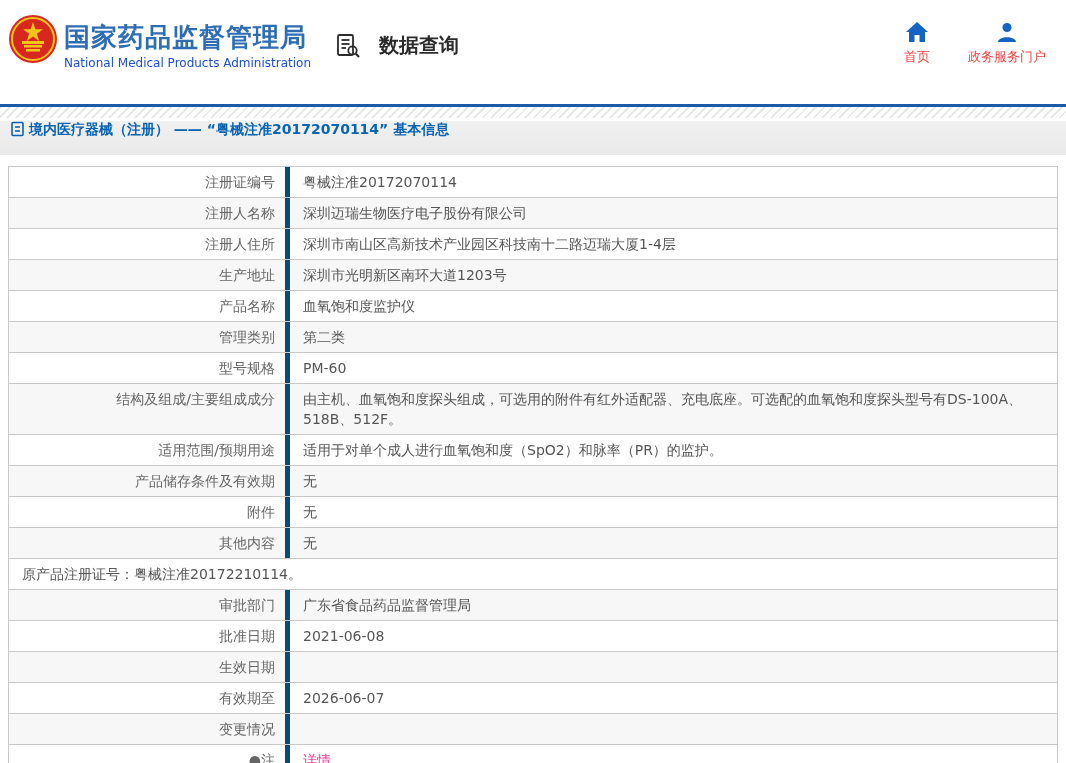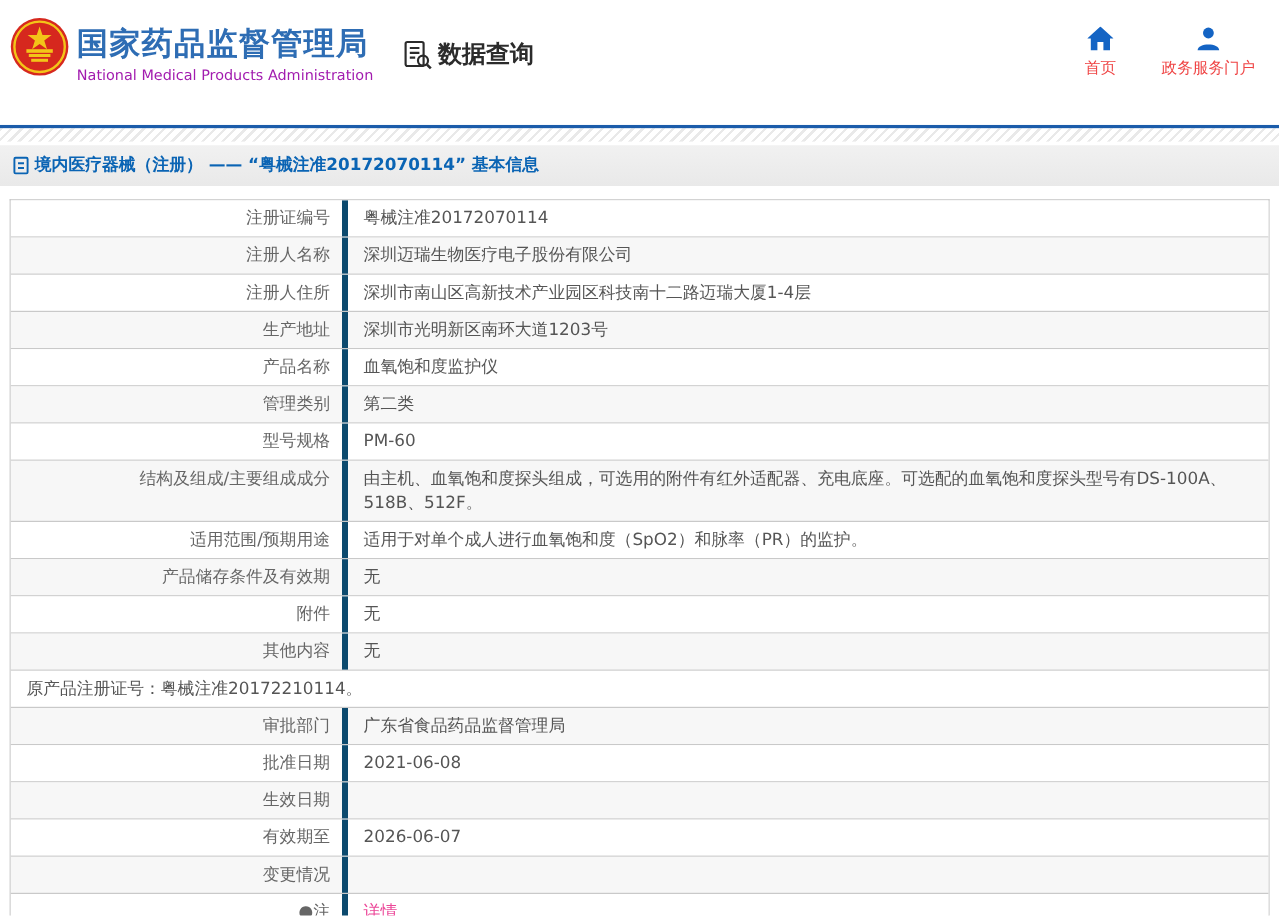--- a/index.html
+++ b/index.html
@@ -4,35 +4,35 @@
 <style>
   * { margin:0; padding:0; box-sizing:border-box; }
   html,body { width:1066px; height:763px; overflow:hidden; background:#fff;
     font-family:"DejaVu Sans","Liberation Sans",sans-serif; }
 
   
   .header { position:relative; height:104px; background:#fff; }
   .logo-wrap { position:absolute; left:8px; top:14px; width:50px; height:50px; }
   .brand { position:absolute; left:64px; top:22px; }
   .brand-title { font-size:26px; font-weight:bold; color:#2e6db4; letter-spacing:1px; line-height:30px; }
-  .brand-sub { font-size:12px; color:#a21caf; margin-top:4px; }
-  .section-entry { position:absolute; left:335px; top:32px; display:flex; align-items:center; gap:4px; }
+  .brand-sub { font-size:12px; color:#1d4ed8; margin-top:4px; }
+  .section-entry { position:absolute; left:335px; top:32px; display:flex; align-items:center; gap:18px; }
   .section-label { font-size:20px; font-weight:600; color:#2b2b2b; }
   .top-nav { position:absolute; right:20px; top:22px; display:flex; gap:38px; }
   .nav-item { display:flex; flex-direction:column; align-items:center; gap:6px; cursor:pointer; }
   .nav-label { font-size:13px; color:#ef4444; }
 
   
   .blue-line { height:3px; background:#1b5caa; }
   .stripe-band { height:11px; background:repeating-linear-gradient(
       135deg, #e9e9e9 0px, #e9e9e9 2px, #ffffff 2px, #ffffff 6px); }
 
   
   .crumb-bar { margin-top:3px; height:34px; background:linear-gradient(#f1f1f1,#e9e9e9);
-    display:flex; align-items:center; padding:0 10px; }
+    display:flex; align-items:flex-start; padding:0 10px; }
   .crumb-text { font-size:14px; font-weight:bold; color:#0a64b4; margin-left:4px; }
 
   
   .info-table { margin:11px 8px 0 8px; border:1px solid #c9c9c9; border-bottom:none; }
   .row { display:flex; border-bottom:1px solid #c9c9c9; background:#fff; }
   .row:nth-child(even) { background:#f7f7f7; }
   .cell-label { flex:0 0 281px; border-right:5px solid #0c4a6e;
     text-align:right; padding:5px 10px 5px 4px; font-size:14px; color:#666; line-height:20px; }
   .cell-value { flex:1; padding:5px 10px 5px 13px; font-size:14px; color:#555; line-height:20px; }
   .cell-value a { color:#ec4899; text-decoration:none; cursor:pointer; }

